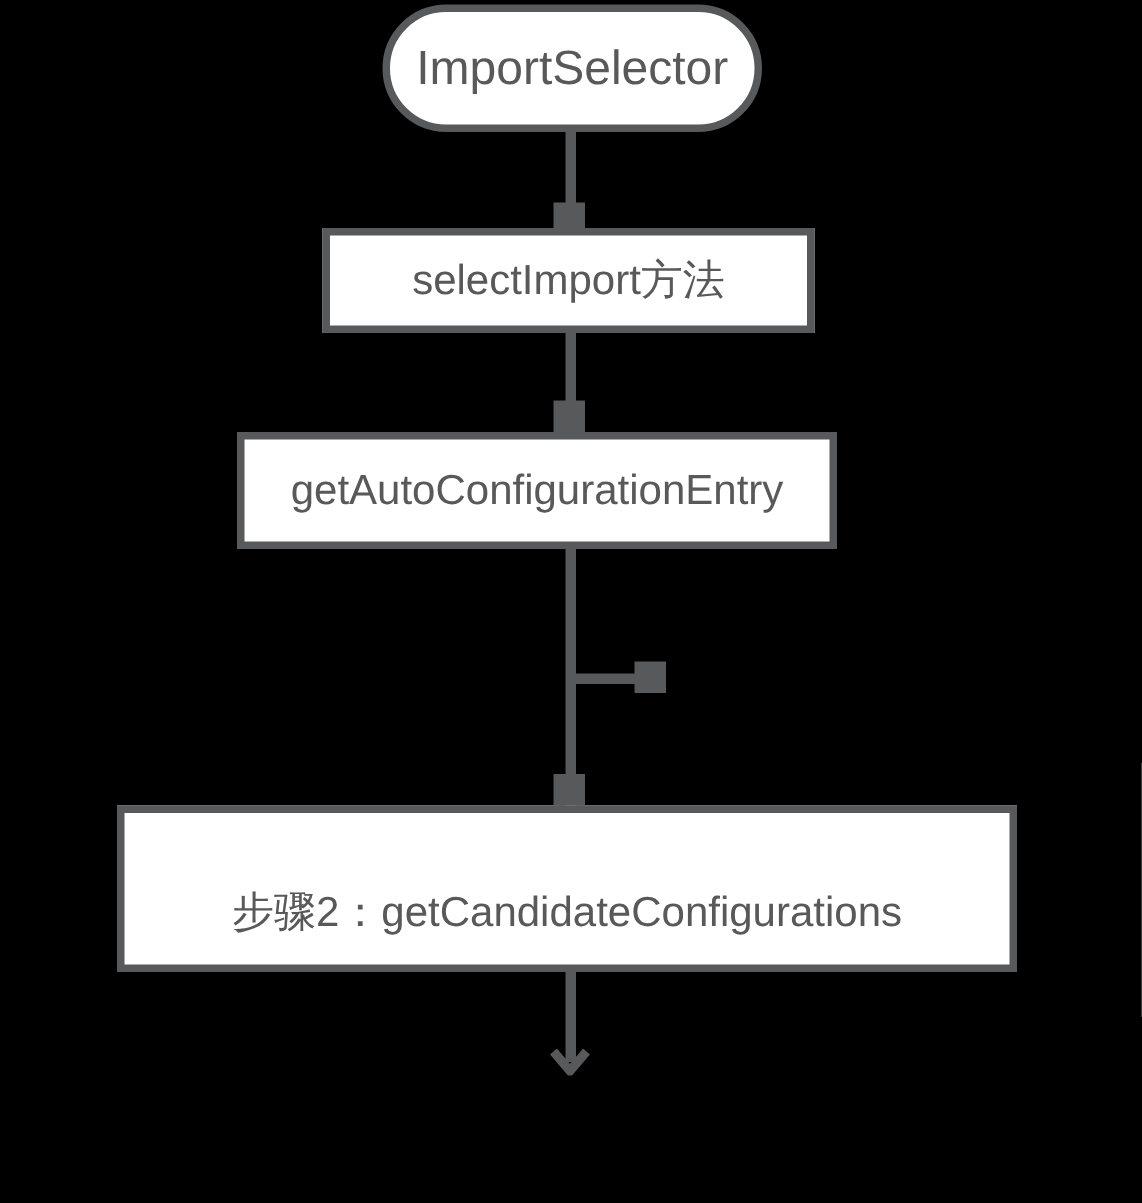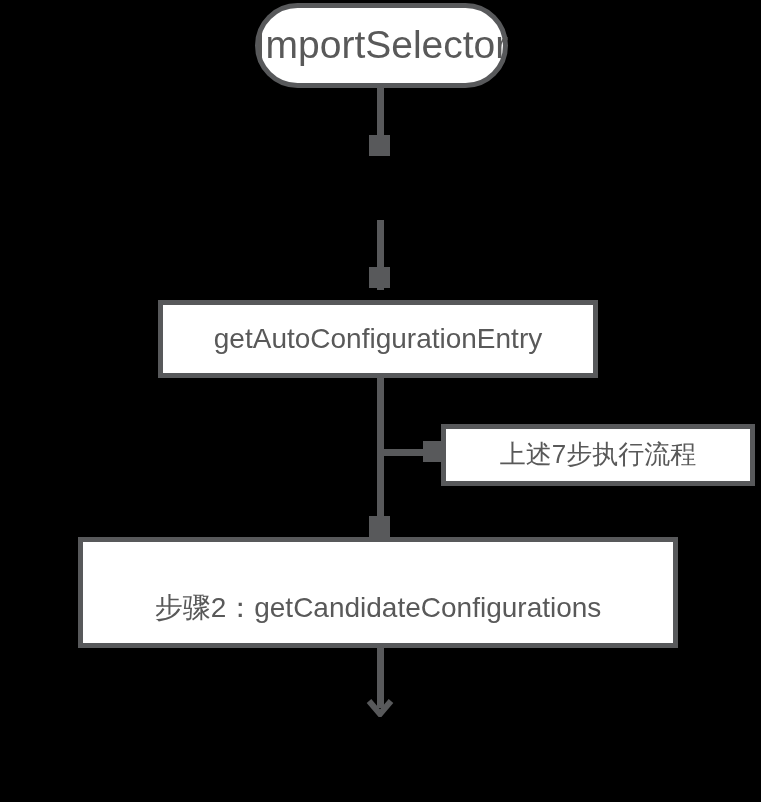--- a/index.html
+++ b/index.html
@@ -19,21 +19,21 @@
     color:var(--text,#595959);
     display:flex;
     flex-direction:column;
     align-items:center;
     justify-content:center;
     text-align:center;
     font-size:28px;
     z-index:2;
     line-height:1.3;
   }
-  .stadium{border-radius:46px;font-size:39px;}
+  .stadium{border-radius:46px;font-size:32px;}
   .line{
     position:absolute;
     background:var(--stroke,#58595b);
     z-index:1;
   }
   .sq{
     position:absolute;
     width:21px;height:21px;
     background:var(--stroke,#58595b);
     z-index:3;
@@ -54,28 +54,28 @@
   <div class="line" style="left:377px;top:86px;width:7px;height:68px"></div>
   <div class="line" style="left:377px;top:220px;width:7px;height:70px"></div>
   <div class="line" style="left:377px;top:363px;width:7px;height:176px"></div>
   <div class="line" style="left:384px;top:449px;width:48px;height:7px"></div>
   <div class="line" style="left:377px;top:646px;width:7px;height:62px"></div>
 
   <div class="node stadium" style="left:255px;top:3px;width:253px;height:85px">
     <span>ImportSelector</span>
   </div>
 
+  <div class="node" style="left:215px;top:152px;width:328px;height:70px">
+    <span>selectImport方法</span>
+  </div>
 
-  <div class="node" style="left:158px;top:300px;width:440px;height:78px">
+  <div class="node" style="left:158px;top:288px;width:400px;height:78px">
     <span>getAutoConfigurationEntry</span>
   </div>
 
-  <div class="node note" style="left:441px;top:424px;width:314px;height:62px">
-    <span>上述7步执行流程</span>
-  </div>
 
   <div class="node" style="left:78px;top:537px;width:600px;height:111px">
     <span class="step2-line">步骤2：getCandidateConfigurations</span>
   </div>
 
 
   <div class="sq" style="left:369px;top:135px"></div>
   <div class="sq" style="left:369px;top:267px"></div>
   <div class="sq" style="left:423px;top:441px"></div>
   <div class="sq" style="left:369px;top:516px"></div>

